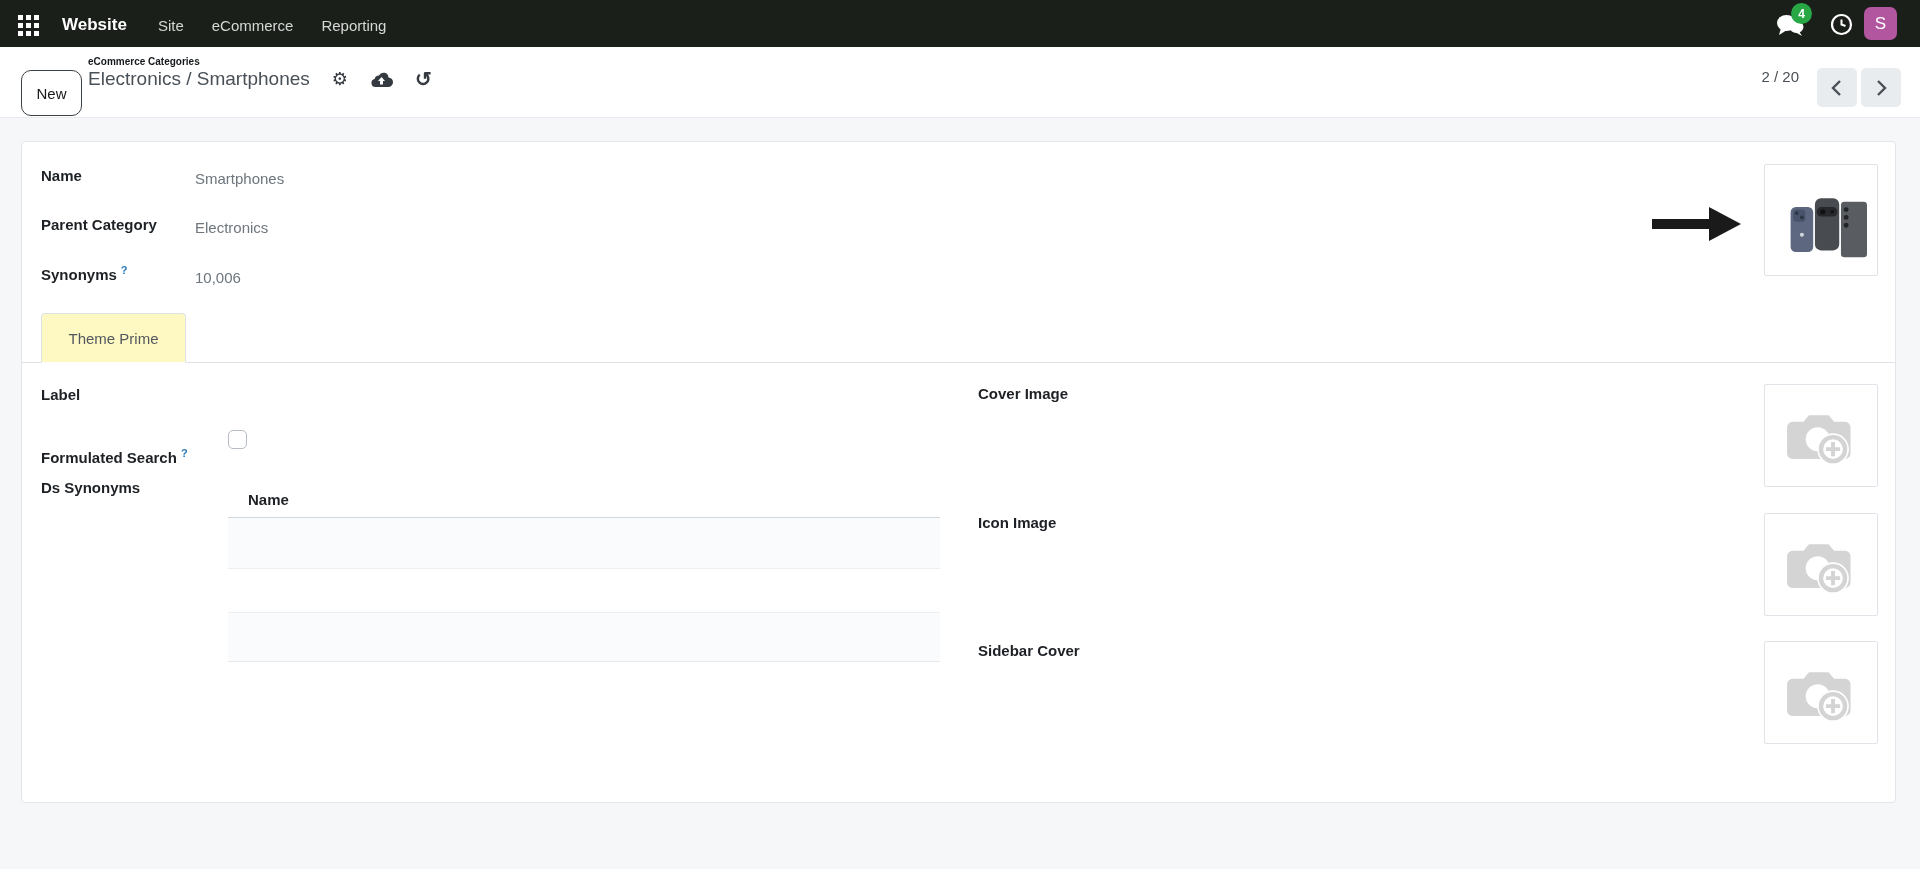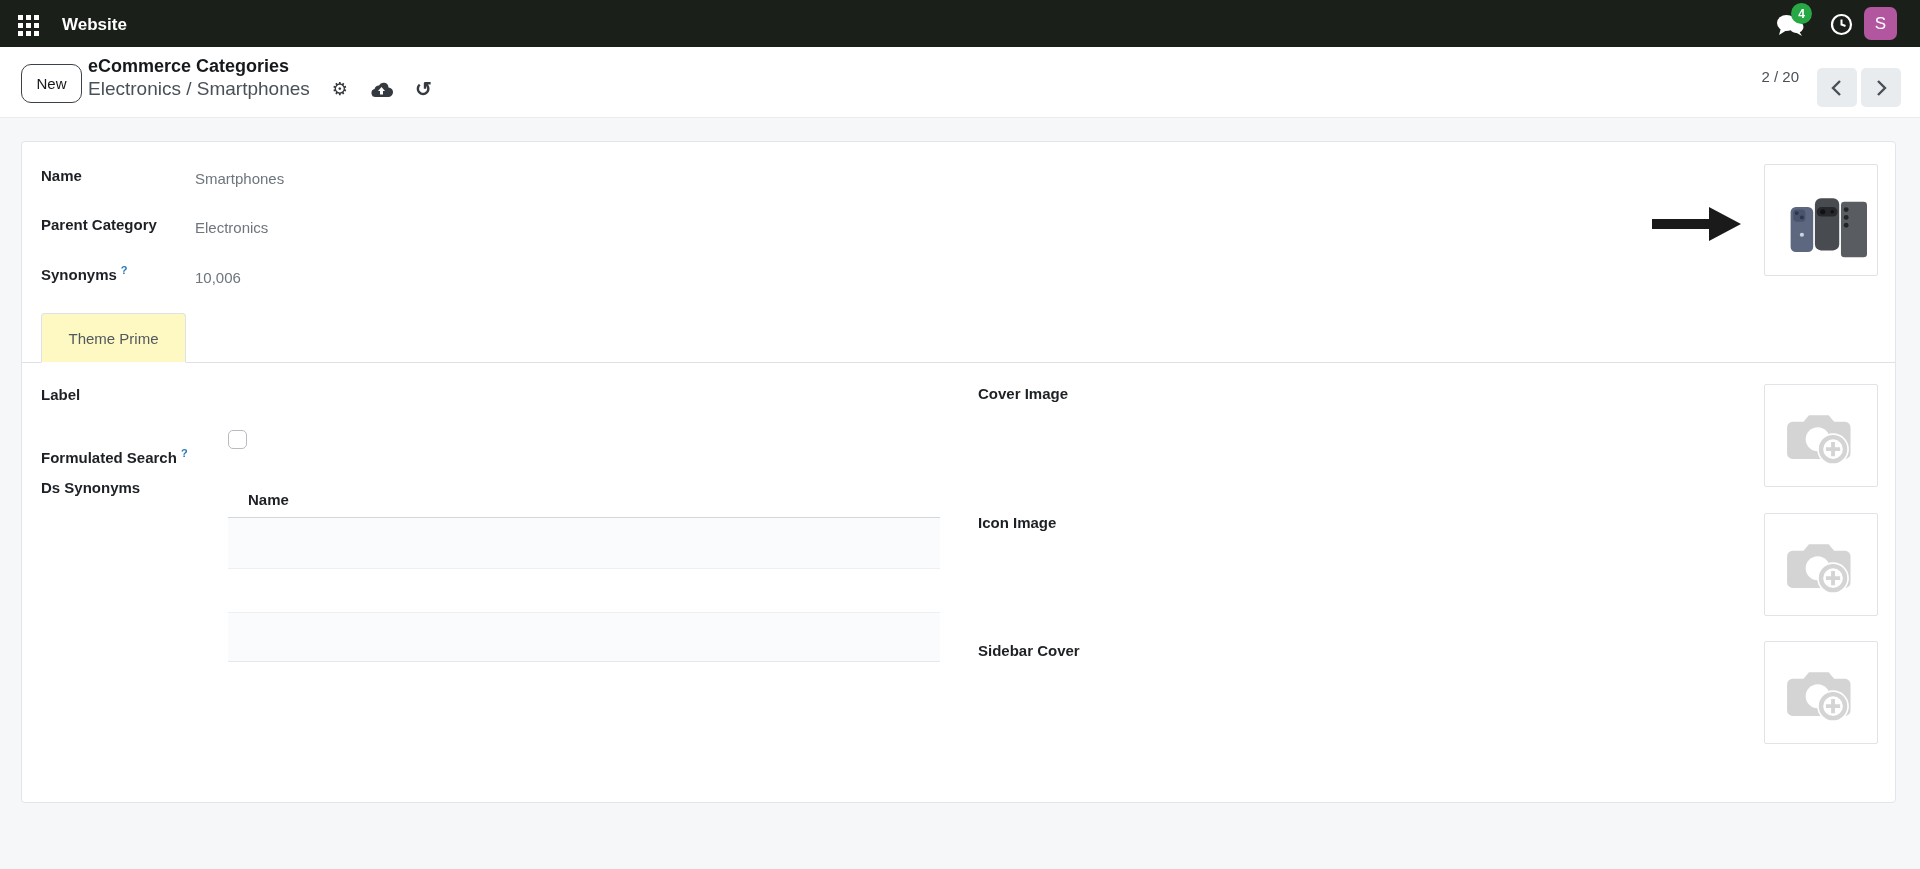--- a/index.html
+++ b/index.html
@@ -27,26 +27,26 @@
                background:#28a745; color:#fff; font-size:12px; font-weight:bold;
                display:flex; align-items:center; justify-content:center; }
   .clock-icon { position:absolute; left:1830px; top:13px; cursor:pointer; }
   .avatar { position:absolute; left:1864px; top:7px; width:33px; height:33px; border-radius:7px;
             background:#b2579f; color:#fff; font-size:17px; display:flex; align-items:center;
             justify-content:center; cursor:pointer; }
 
   
   .control-panel { position:absolute; left:0; top:47px; width:1920px; height:71px; background:#ffffff;
                    border-bottom:1px solid #e9ebee; }
-  .new-btn { position:absolute; left:21px; top:17px; width:61px; height:39px; background:#fff;
+  .new-btn { position:absolute; left:21px; top:23px; width:61px; height:46px; background:#fff;
              border:1px solid #3b4248; border-radius:10px; font-size:15px; color:#16181a;
              display:flex; align-items:center; justify-content:center; cursor:pointer;
              font-family:"Liberation Sans",sans-serif; }
   .bc { position:absolute; left:88px; top:9px; }
-  .bc-top { font-size:18px; font-weight:bold; color:#16191c; cursor:pointer; }
+  .bc-top { font-size:10px; font-weight:bold; color:#16191c; cursor:pointer; }
   .bc-bottom { display:flex; align-items:center; margin-top:1px; }
   .bc-title { font-size:19px; color:#495057; }
   .bc-ico { margin-left:22px; color:#343a40; display:flex; align-items:center; cursor:pointer; }
   .gear-glyph { font-size:18px; line-height:1; }
   .undo-glyph { font-size:20px; font-weight:bold; line-height:1; }
 
   .pager { position:absolute; right:19px; top:21px; display:flex; align-items:flex-start; }
   .pager-text { font-size:15px; color:#4a5057; margin-right:14px; cursor:pointer; }
   .pager-btn { width:40px; height:39px; background:#e9ecef; border:none; border-radius:5px;
                display:flex; align-items:center; justify-content:center; cursor:pointer; margin-left:4px; }
@@ -97,20 +97,25 @@
         <span></span>
         <span></span>
         <span></span>
         <span></span>
         <span></span>
         <span></span>
         <span></span>
         <span></span>
     </div>
     <div class="brand">Website</div>
+    <div class="navmenu">
+      <div class="item">Site</div>
+      <div class="item">eCommerce</div>
+      <div class="item">Reporting</div>
+    </div>
   </div>
 
   <div class="msg-icon">
     <svg width="28" height="23" viewBox="0 0 28 23">
       <ellipse cx="10.5" cy="9" rx="9.5" ry="8" fill="#ffffff"></ellipse>
       <path d="M5 14 L3 21 L11 16 Z" fill="#ffffff"></path>
       <ellipse cx="20.5" cy="13" rx="7" ry="6" fill="#ffffff"></ellipse>
       <path d="M23 17 L26 22 L19 18 Z" fill="#ffffff"></path>
     </svg>
   </div>

